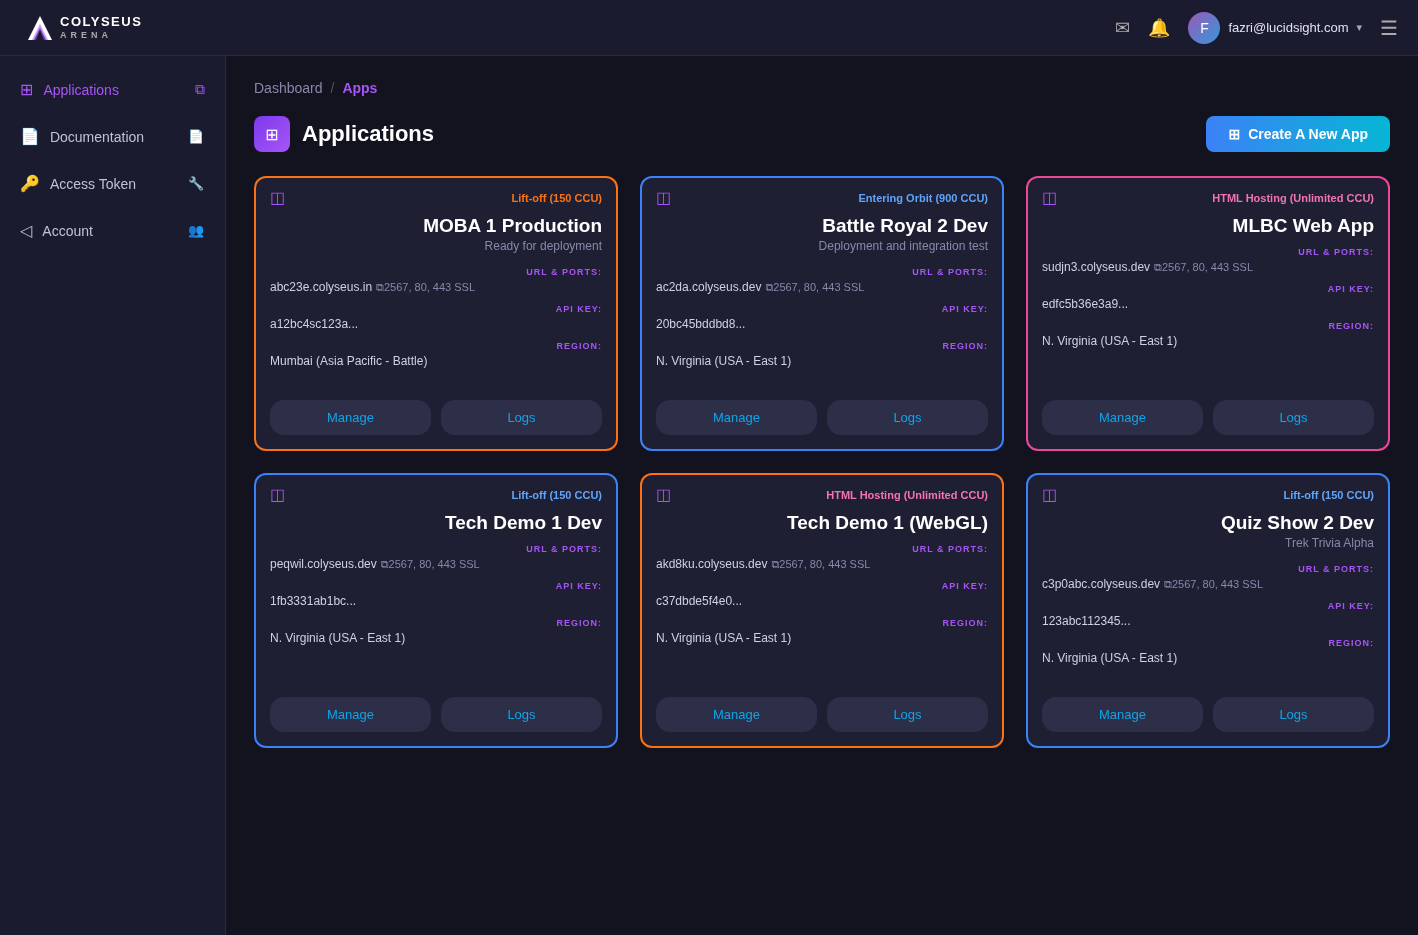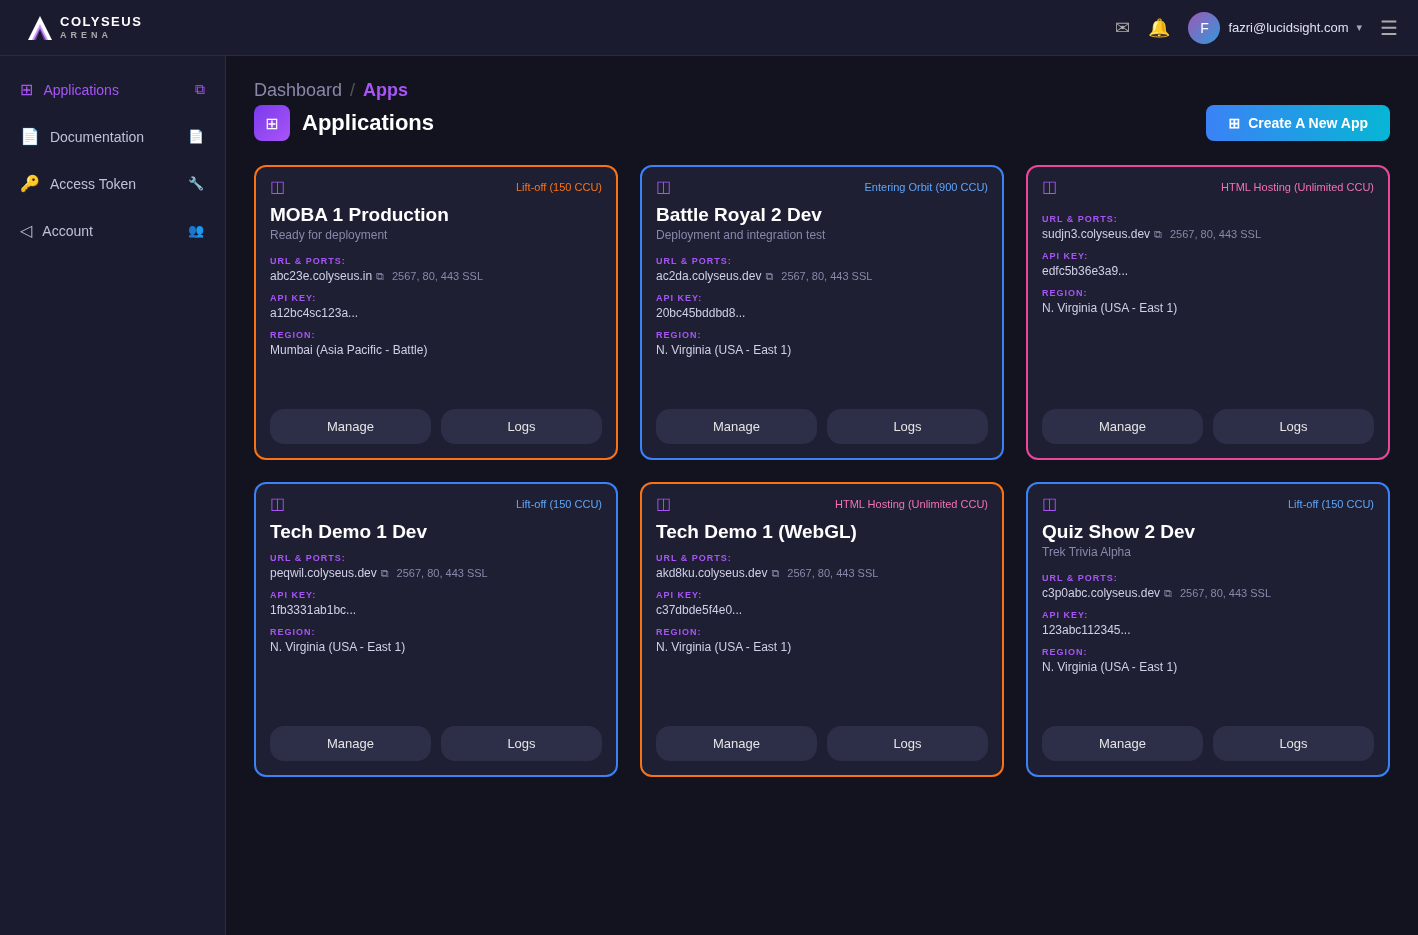--- a/index.html
+++ b/index.html
@@ -126,23 +126,23 @@
       flex: 1;
       padding: 24px 28px;
       overflow-y: auto;
     }
 
     
     .breadcrumb {
       display: flex;
       align-items: center;
       gap: 8px;
-      font-size: 18px;
+      font-size: 14px;
       color: #8888aa;
-      margin-bottom: 4px;
+      margin-bottom: 20px;
     }
     .breadcrumb a { color: #8888aa; text-decoration: none; }
     .breadcrumb .sep { color: #555; }
     .breadcrumb .current { color: #a855f7; font-weight: bold; }
 
     
     .page-header {
       display: flex;
       align-items: center;
       justify-content: space-between;
@@ -208,29 +208,30 @@
       align-items: center;
       justify-content: space-between;
       padding: 10px 14px 8px;
     }
     .card-header-icon {
       font-size: 16px;
       color: #a855f7;
     }
     .card-tier {
       font-size: 11px;
-      font-weight: 400;
+      font-weight: 700;
     }
     .tier-orange { color: #f97316; }
     .tier-blue { color: #60a5fa; }
     .tier-pink { color: #f472b6; }
 
     .card-body {
       padding: 0 14px 22px;
       flex: 1;
+      text-align: right;
     }
     .card-name {
       font-size: 19px;
       font-weight: 700;
       color: #fff;
       margin-bottom: 2px;
     }
     .card-desc {
       font-size: 12px;
       color: #8888aa;
@@ -242,21 +243,21 @@
       color: #a855f7;
       letter-spacing: 1px;
       margin-bottom: 3px;
     }
     .card-section-value {
       font-size: 12px;
       color: #d0d0e8;
       margin-bottom: 10px;
       display: flex;
       align-items: center;
-      gap: 8px;
+      gap: 0;
     }
     .card-section-value .sub {
       display: block;
       font-size: 11px;
       color: #8888aa;
     }
     .copy-icon {
       font-size: 11px;
       color: #8888aa;
       cursor: pointer;
@@ -264,27 +265,26 @@
 
     .card-actions {
       display: flex;
       gap: 10px;
       padding: 0 14px 14px;
     }
     .card-btn {
       flex: 1;
       background: #2d2e48;
       border: none;
-      color: #e5e5e5;
+      color: #0ea5e9;
       font-size: 13px;
       padding: 10px;
       border-radius: 14px;
       cursor: pointer;
       font-weight: 500;
-      margin-top: 20px;
     }
 
     .url-line { display: flex; align-items: center; gap: 4px; }
   </style>
 </head>
 <body>
 
 <nav class="topnav">
   <div class="logo-area">
     <svg class="logo-icon" viewBox="0 0 40 40">
@@ -414,20 +414,21 @@
       <button class="card-btn">Manage</button>
       <button class="card-btn">Logs</button>
     </div>
   </div>
         <div class="app-card border-pink">
     <div class="card-header">
       <span class="card-header-icon">◫</span>
       <span class="card-tier tier-pink">HTML Hosting (Unlimited CCU)</span>
     </div>
     <div class="card-body">
+      <div class="card-name">MLBC Web App</div>
       <div style="margin-bottom:10px;"></div>
       <div class="card-section-label">URL &amp; PORTS:</div>
       <div class="card-section-value">
         <span class="url-line">
           sudjn3.colyseus.dev
           <span class="copy-icon">⧉</span>
         </span>
         <span class="sub">2567, 80, 443 SSL</span>
       </div>
       <div class="card-section-label">API KEY:</div>

